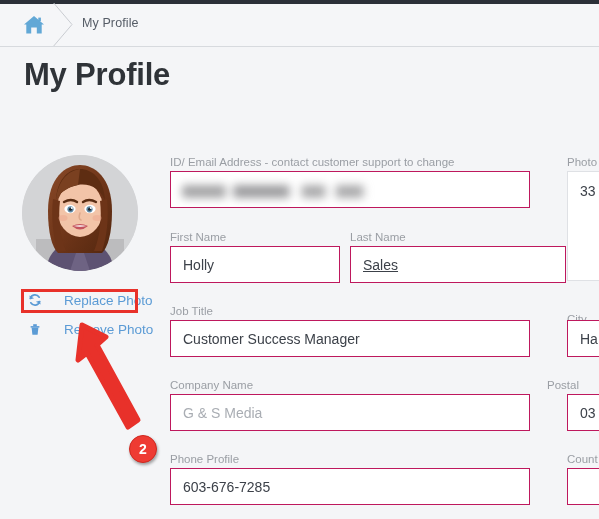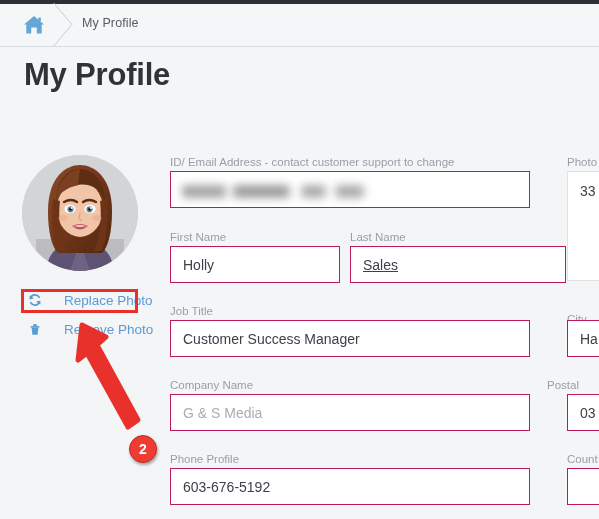--- a/index.html
+++ b/index.html
@@ -348,21 +348,21 @@
   <div class="field-label" style="left:350px; top:231px;">Last Name</div>
   <div class="field-input" style="left:350px; top:246px; width:216px; height:37px;text-decoration:underline;">Sales</div>
 
   <div class="field-label" style="left:170px; top:305px;">Job Title</div>
   <div class="field-input" style="left:170px; top:320px; width:360px; height:37px;">Customer Success Manager</div>
 
   <div class="field-label" style="left:170px; top:379px;">Company Name</div>
   <div class="field-input placeholder" style="left:170px; top:394px; width:360px; height:37px;">G &amp; S Media</div>
 
   <div class="field-label" style="left:170px; top:453px;">Phone Profile</div>
-  <div class="field-input" style="left:170px; top:468px; width:360px; height:37px;">603-676-5192</div>
+  <div class="field-input" style="left:170px; top:468px; width:360px; height:37px;">603-676-7285</div>
 
   <div class="field-label" style="left:567px; top:156px;">Photo</div>
   <div class="field-textarea" style="left:567px; top:171px; width:120px; height:110px;">33</div>
 
   <div class="field-label" style="left:567px; top:305px;margin-top:8px;">City</div>
   <div class="field-input" style="left:567px; top:320px; width:120px; height:37px;">Ha</div>
 
   <div class="field-label" style="left:547px; top:379px;">Postal</div>
   <div class="field-input" style="left:567px; top:394px; width:120px; height:37px;">03</div>
 

